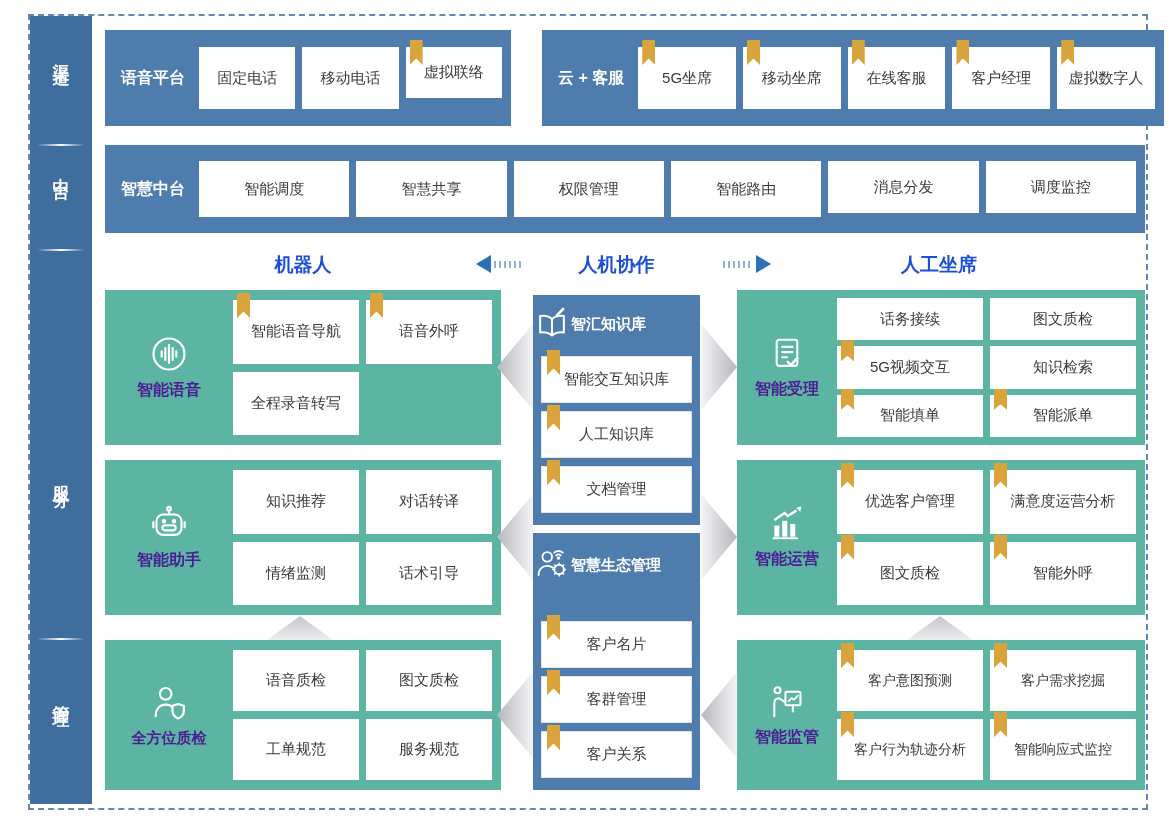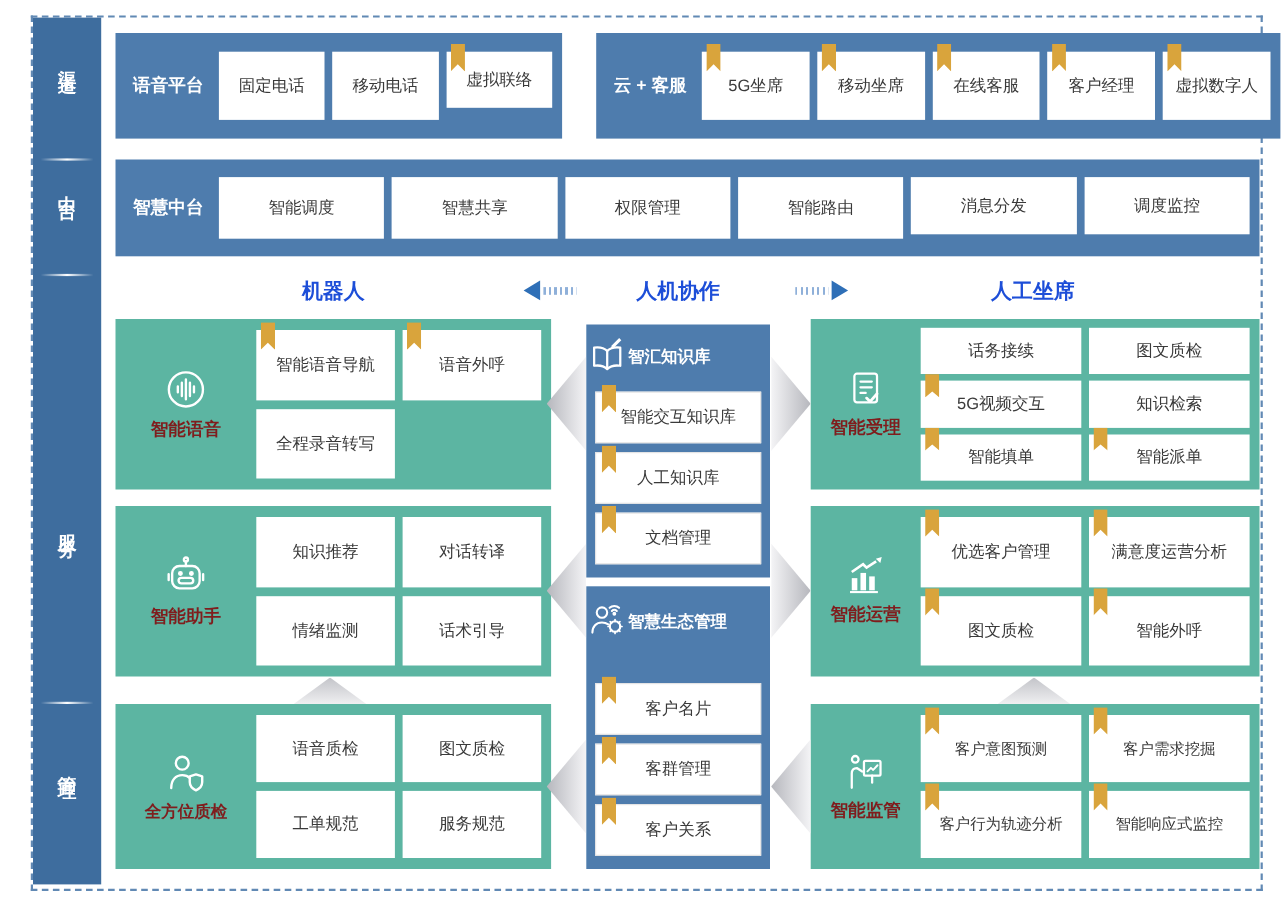--- a/index.html
+++ b/index.html
@@ -32,21 +32,21 @@
   .collab-label{position:absolute;top:252px;font-size:19px;font-weight:bold;color:#1d4ed8;text-align:center;}
   .harrow{position:absolute;top:256px;height:16px;display:flex;align-items:center;gap:3px;}
   .tri-left{width:0;height:0;border:9px solid transparent;border-left:none;border-right:15px solid #2e6fb7;}
   .tri-right{width:0;height:0;border:9px solid transparent;border-right:none;border-left:15px solid #2e6fb7;}
   .dash-tail{width:30px;height:7px;background:repeating-linear-gradient(90deg,#8fb0d9 0 2px,transparent 2px 5px);}
 
   
   .gblock{position:absolute;background:#5cb5a2;display:flex;}
   .gblock.leftcol{left:105px;width:396px;}
   .gblock.rightcol{left:737px;width:408px;}
-  .glabel{display:flex;flex-direction:column;align-items:center;justify-content:center;gap:6px;color:#7f1d1d;}
+  .glabel{display:flex;flex-direction:column;align-items:center;justify-content:center;gap:6px;color:#4c1d95;}
   .leftcol .glabel{width:128px;}
   .rightcol .glabel{width:100px;}
   .gtitle{font-weight:bold;font-size:16px;white-space:nowrap;}
   .ggrid{flex:1;display:grid;grid-template-columns:1fr 1fr;gap:8px 7px;padding:10px 9px 10px 0;}
   .ggrid.rows3{gap:6px 7px;padding:8px 9px 8px 0;}
   .tight .wbox{font-size:14px;}
 
   
   .cblock{position:absolute;left:533px;width:167px;background:#4e7cad;display:flex;flex-direction:column;}
   .chead{display:flex;flex-direction:row;align-items:center;padding-top:9px;color:#fff;}

